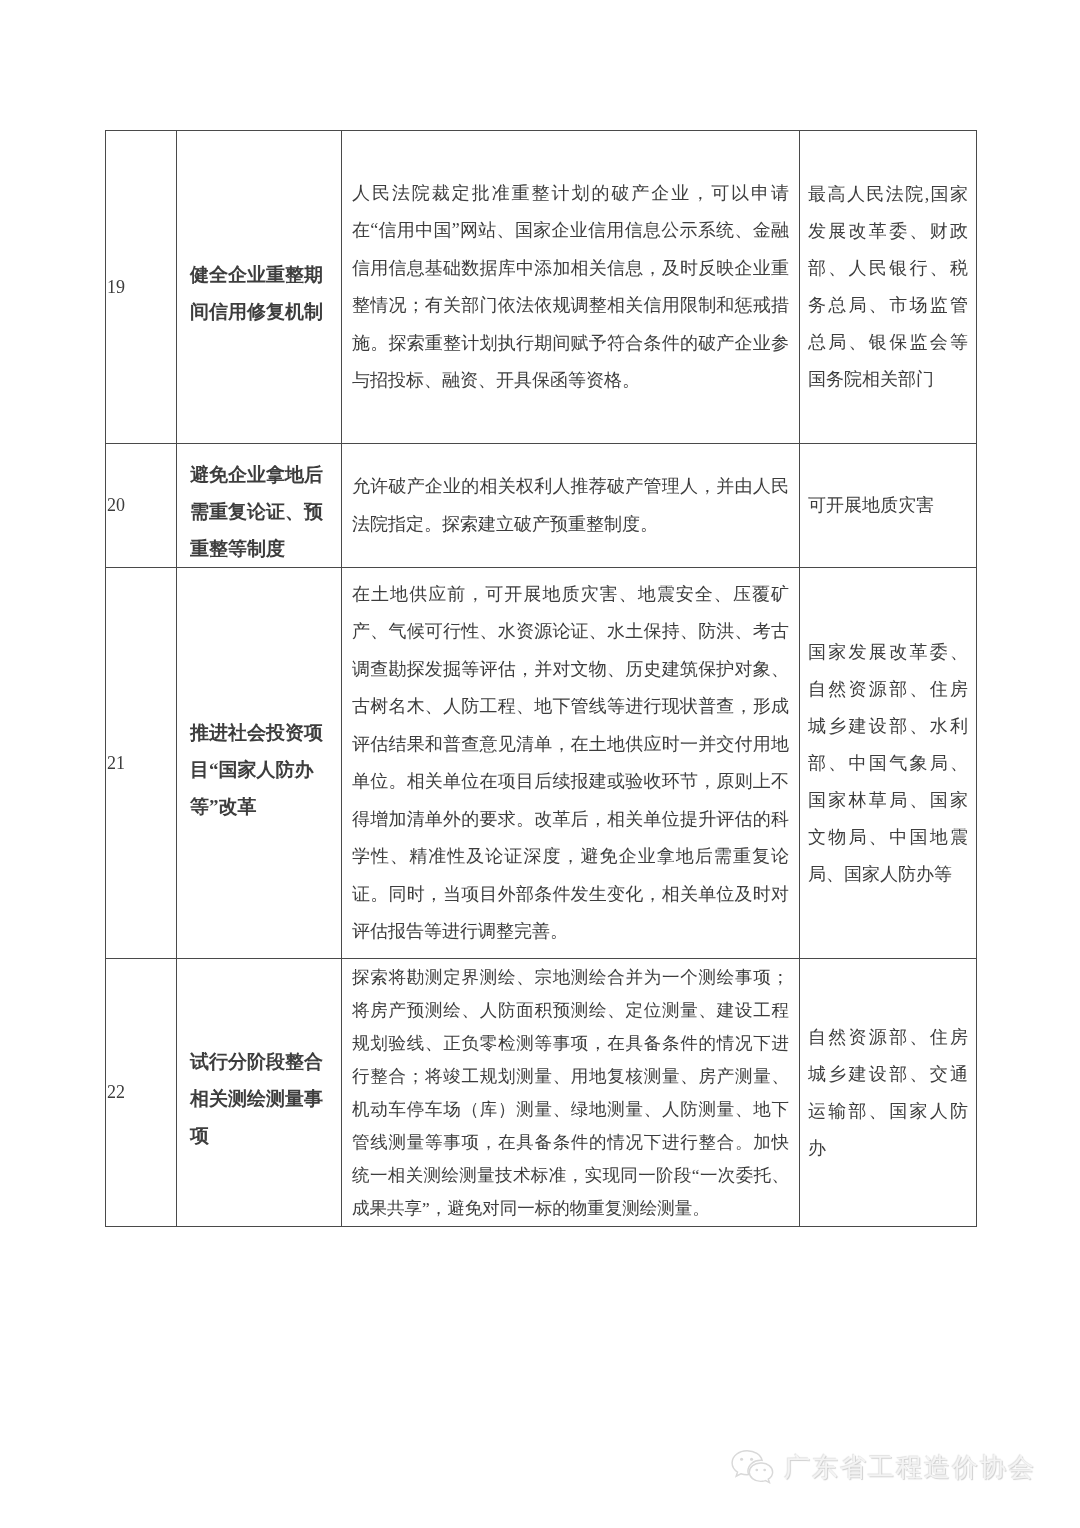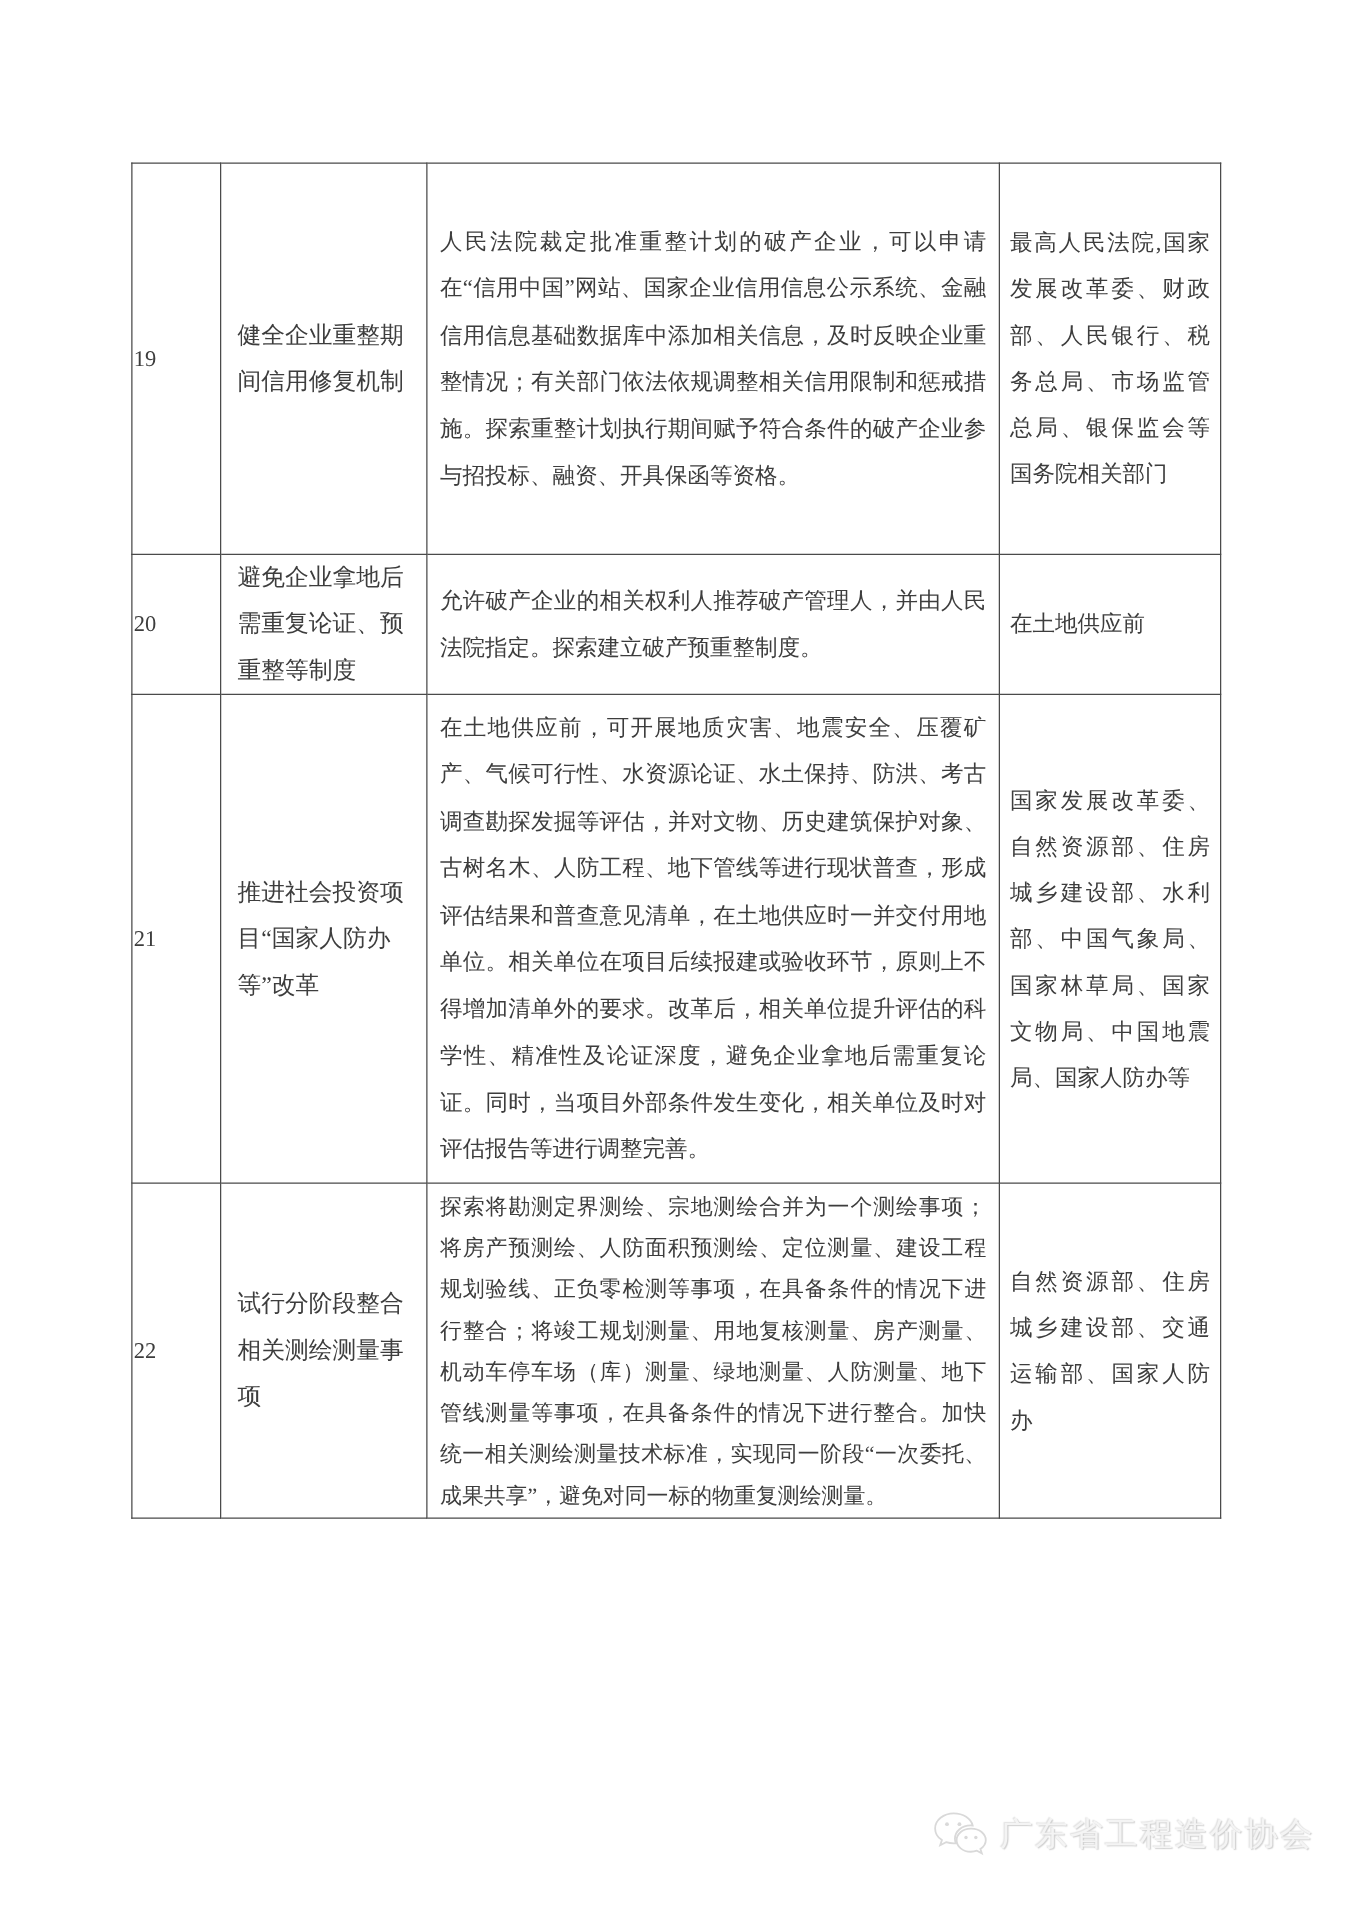--- a/index.html
+++ b/index.html
@@ -29,24 +29,25 @@
     border: 1.5px solid #4a4a4a;
     vertical-align: middle;
     box-sizing: border-box;
     overflow: hidden;
   }
   td.cell-no {
     text-align: left;
     font-size: 18px;
   }
   td.cell-item {
-    padding: 0 12px 0 13px;
+    padding: 12px 12px 0 13px;
     font-size: 19px;
     line-height: 37px;
     text-align: left;
+    font-weight: bold;
   }
   td.cell-measures {
     padding: 0 10px;
     font-size: 18px;
     line-height: 37.5px;
     text-align: justify;
     text-align-last: left;
   }
   td.cell-departments {
     padding: 0 8px;
@@ -68,21 +69,21 @@
     font-style: italic;
     font-size: 19px;
     padding: 0 0 0 12px;
     font-family: "DejaVu Serif", "Liberation Serif", serif;
     letter-spacing: 1px;
   }
 
   
   .watermark {
     position: absolute;
-    right: 28px;
+    right: 44px;
     top: 1448px;
     display: flex;
     align-items: center;
     gap: 10px;
     text-align: center;
   }
   .watermark-text {
     font-size: 26px;
     color: #f4f4f4;
     text-shadow: 1px 1px 1px #cfcfcf, -1px -1px 1px #e2e2e2;
@@ -108,21 +109,21 @@
     <tr class="row-19">
       <td class="cell-no">19</td>
       <td class="cell-item">健全企业重整期间信用修复机制</td>
       <td class="cell-measures">人民法院裁定批准重整计划的破产企业，可以申请在“信用中国”网站、国家企业信用信息公示系统、金融信用信息基础数据库中添加相关信息，及时反映企业重整情况；有关部门依法依规调整相关信用限制和惩戒措施。探索重整计划执行期间赋予符合条件的破产企业参与招投标、融资、开具保函等资格。</td>
       <td class="cell-departments">最高人民法院,国家发展改革委、财政部、人民银行、税务总局、市场监管总局、银保监会等国务院相关部门</td>
     </tr>
     <tr class="row-20">
       <td class="cell-no">20</td>
       <td class="cell-item">避免企业拿地后需重复论证、预重整等制度</td>
       <td class="cell-measures">允许破产企业的相关权利人推荐破产管理人，并由人民法院指定。探索建立破产预重整制度。</td>
-      <td class="cell-departments">在土地供应前</td>
+      <td class="cell-departments">可开展地质灾害</td>
     </tr>
     <tr class="row-21">
       <td class="cell-no">21</td>
       <td class="cell-item">推进社会投资项目“国家人防办等”改革</td>
       <td class="cell-measures">在土地供应前，可开展地质灾害、地震安全、压覆矿产、气候可行性、水资源论证、水土保持、防洪、考古调查勘探发掘等评估，并对文物、历史建筑保护对象、古树名木、人防工程、地下管线等进行现状普查，形成评估结果和普查意见清单，在土地供应时一并交付用地单位。相关单位在项目后续报建或验收环节，原则上不得增加清单外的要求。改革后，相关单位提升评估的科学性、精准性及论证深度，避免企业拿地后需重复论证。同时，当项目外部条件发生变化，相关单位及时对评估报告等进行调整完善。</td>
       <td class="cell-departments">国家发展改革委、自然资源部、住房城乡建设部、水利部、中国气象局、国家林草局、国家文物局、中国地震局、国家人防办等</td>
     </tr>
     <tr class="row-22">
       <td class="cell-no">22</td>
       <td class="cell-item">试行分阶段整合相关测绘测量事项</td>

